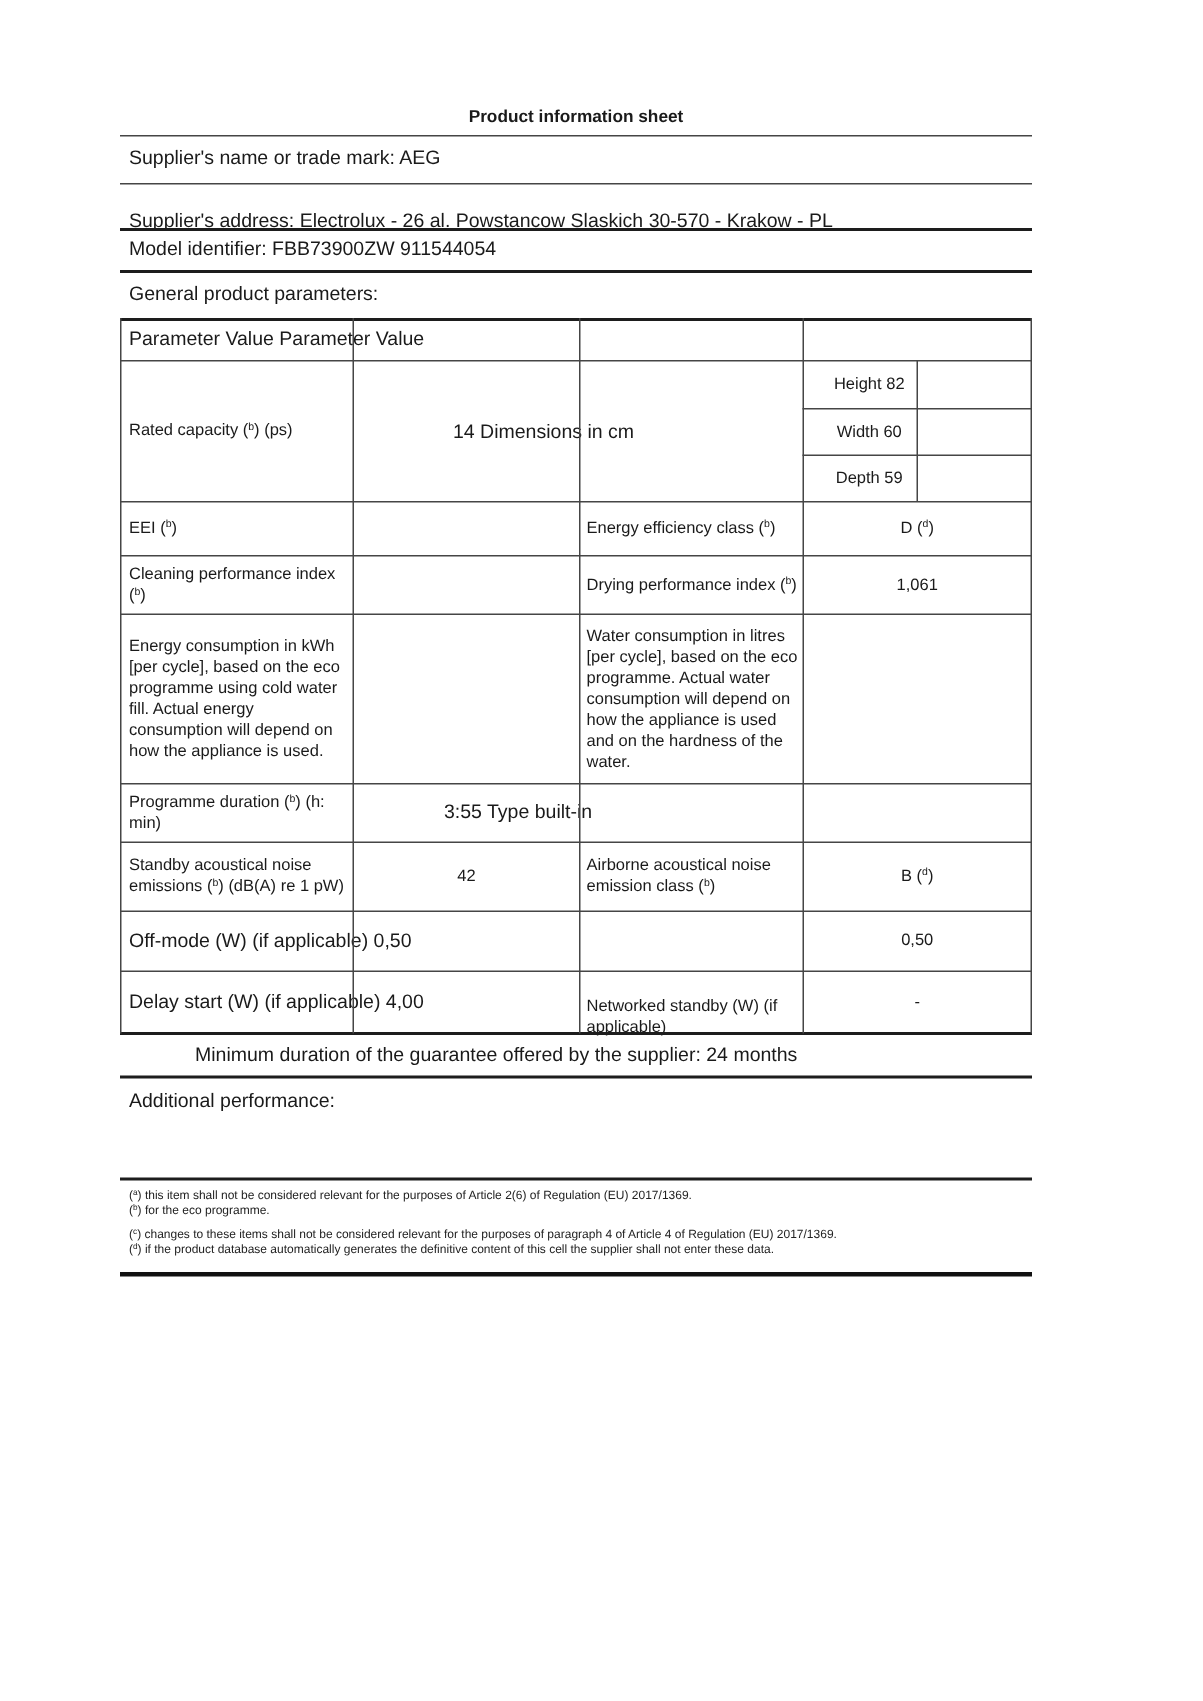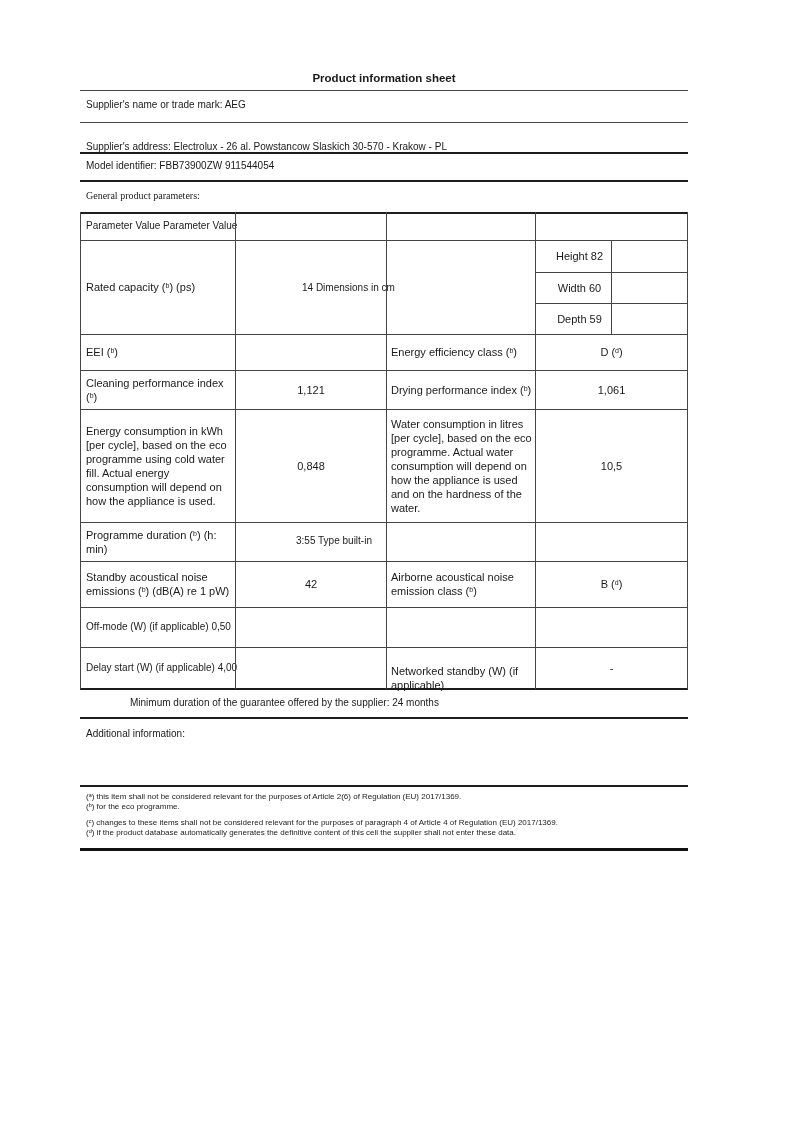--- a/index.html
+++ b/index.html
@@ -1,21 +1,21 @@
 <!DOCTYPE html>
 <html><head>
 <meta charset="utf-8">
 <style>
   html,body{margin:0;padding:0;background:#ffffff;}
   body{width:802px;height:1134px;overflow:hidden;
        font-family:"Liberation Sans","DejaVu Sans",sans-serif;color:#1a1a1a;}
   .sheet{position:relative;width:802px;height:952px;background:#fff;}
 
   
-  .t{position:absolute;font-size:10px;line-height:14px;z-index:1;}
+  .t{position:absolute;font-size:13px;line-height:14px;z-index:1;}
   .nowrap{white-space:nowrap;}
   .title{font-weight:bold;font-size:11.5px;text-align:center;}
 
   
   .cell{position:absolute;display:flex;align-items:center;
         font-size:11px;line-height:14px;z-index:1;box-sizing:border-box;}
   .center{justify-content:center;text-align:center;}
   .cell .txt{width:100%;}
 
   
@@ -38,21 +38,21 @@
 
   <div class="t" style="left:86px;top:98px;">Supplier's name or trade mark: AEG</div>
   <div class="hl" style="left:80px;top:122px;width:608px;"></div>
 
   <div class="t" style="left:86px;top:140px;">Supplier's address: Electrolux - 26 al. Powstancow Slaskich 30-570 - Krakow - PL</div>
   <div class="hl th2" style="left:80px;top:152px;width:608px;"></div>
 
   <div class="t" style="left:86px;top:159px;">Model identifier: FBB73900ZW 911544054</div>
   <div class="hl th2" style="left:80px;top:180px;width:608px;"></div>
 
-  <div class="t" style="left:86px;top:189px;font-family:Liberation Serif, serif;">General product parameters:</div>
+  <div class="t" style="left:86px;top:189px;">General product parameters:</div>
 
   <div class="hl th2" style="left:80px;top:212px;width:608px;"></div>
   <div class="hl" style="left:80px;top:240px;width:608px;"></div>
   <div class="hl" style="left:535px;top:272px;width:153px;"></div>
   <div class="hl" style="left:535px;top:303px;width:153px;"></div>
   <div class="hl" style="left:80px;top:334px;width:608px;"></div>
   <div class="hl" style="left:80px;top:370px;width:608px;"></div>
   <div class="hl" style="left:80px;top:409px;width:608px;"></div>
   <div class="hl" style="left:80px;top:522px;width:608px;"></div>
   <div class="hl" style="left:80px;top:561px;width:608px;"></div>
@@ -83,57 +83,55 @@
   <div class="cell" style="left:391px;top:334px;width:143px;height:36px;">
     <div class="txt"><span>Energy efficiency class (</span><sup class="s">b</sup><span>)</span></div>
   </div>
   <div class="cell center" style="left:535px;top:334px;width:153px;height:36px;">
     <div class="txt"><span>D (</span><sup class="s">d</sup><span>)</span></div>
   </div>
 
   <div class="cell" style="left:86px;top:370px;width:148px;height:39px;">
     <div class="txt"><span>Cleaning performance index (</span><sup class="s">b</sup><span>)</span></div>
   </div>
-  <div class="cell center" style="left:235px;top:370px;width:152px;height:39px;">1,121</div>
   <div class="cell" style="left:391px;top:370px;width:143px;height:39px;">
     <div class="txt"><span>Drying performance index (</span><sup class="s">b</sup><span>)</span></div>
   </div>
   <div class="cell center" style="left:535px;top:370px;width:153px;height:39px;">1,061</div>
 
   <div class="cell" style="left:86px;top:409px;width:147px;height:113px;">Energy consumption in kWh [per cycle], based on the eco programme using cold water fill. Actual energy consumption will depend on how the appliance is used.</div>
-  <div class="cell center" style="left:235px;top:409px;width:152px;height:113px;">0,848</div>
   <div class="cell" style="left:391px;top:409px;width:141px;height:113px;">Water consumption in litres [per cycle], based on the eco programme. Actual water consumption will depend on how the appliance is used and on the hardness of the water.</div>
-  <div class="cell center" style="left:535px;top:409px;width:153px;height:113px;">10,5</div>
 
   <div class="cell" style="left:86px;top:522px;width:148px;height:39px;">
     <div class="txt"><span>Programme duration (</span><sup class="s">b</sup><span>) (h: min)</span></div>
   </div>
   <div class="t nowrap" style="left:296px;top:534px;">3:55 Type built-in</div>
 
   <div class="cell" style="left:86px;top:561px;width:148px;height:46px;">
     <div class="txt"><span>Standby acoustical noise emissions (</span><sup class="s">b</sup><span>) (dB(A) re 1 pW)</span></div>
   </div>
   <div class="cell center" style="left:235px;top:561px;width:152px;height:46px;">42</div>
   <div class="cell" style="left:391px;top:561px;width:143px;height:46px;">
     <div class="txt"><span>Airborne acoustical noise emission class (</span><sup class="s">b</sup><span>)</span></div>
   </div>
   <div class="cell center" style="left:535px;top:561px;width:153px;height:46px;">
     <div class="txt"><span>B (</span><sup class="s">d</sup><span>)</span></div>
   </div>
 
   <div class="t nowrap" style="left:86px;top:620px;">Off-mode (W) (if applicable) 0,50</div>
+  <div class="cell center" style="left:535px;top:607px;width:153px;height:40px;">0,50</div>
 
   <div class="t nowrap" style="left:86px;top:661px;">Delay start (W) (if applicable) 4,00</div>
   <div class="cell" style="left:391px;top:657px;width:143px;height:41px;">Networked standby (W) (if applicable)</div>
   <div class="cell center" style="left:535px;top:647px;width:153px;height:41px;">-</div>
 
   <div class="t" style="left:86px;top:696px;padding-left:44px;">Minimum duration of the guarantee offered by the supplier: 24 months</div>
   <div class="hl th2" style="left:80px;top:717px;width:608px;"></div>
 
-  <div class="t" style="left:86px;top:727px;">Additional information:</div>
+  <div class="t" style="left:86px;top:727px;">Additional performance:</div>
 
   <div class="hl th2" style="left:80px;top:785px;width:608px;"></div>
 
   <div class="fn" style="left:86px;top:792px;width:600px;">
     <span>(</span><sup>a</sup><span>) this item shall not be considered relevant for the purposes of Article 2(6) of Regulation (EU) 2017/1369.</span>
   </div>
   <div class="fn" style="left:86px;top:802px;width:600px;">
     <span>(</span><sup>b</sup><span>) for the eco programme.</span>
   </div>
   <div class="fn" style="left:86px;top:818px;width:600px;">

